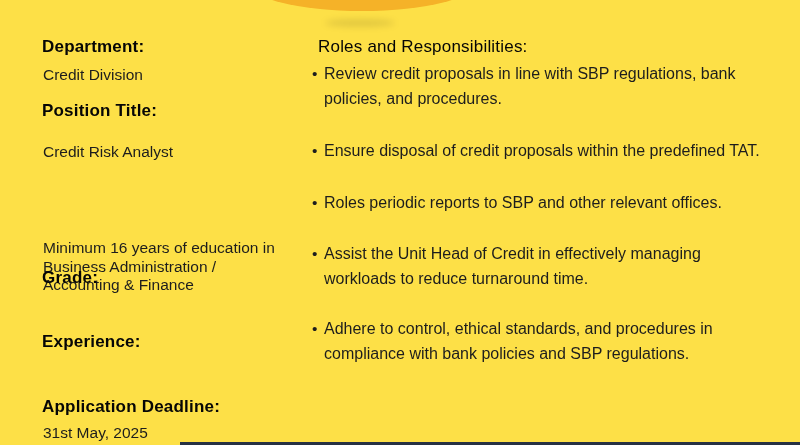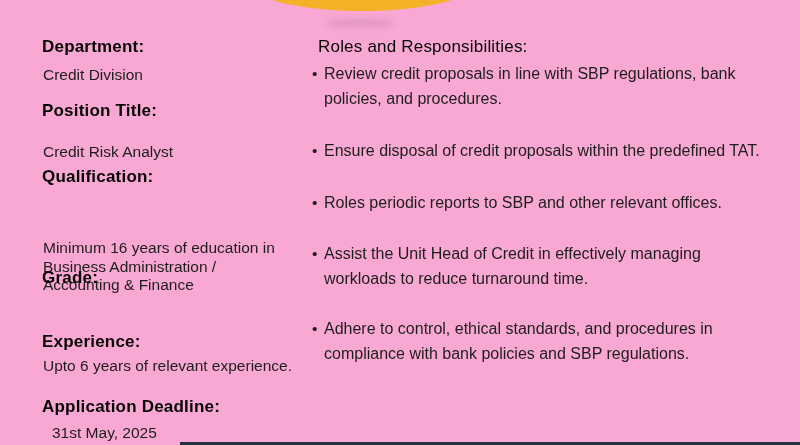--- a/index.html
+++ b/index.html
@@ -8,21 +8,21 @@
     width: 800px;
     height: 445px;
     background: #ffffff;
     overflow: hidden;
     font-family: "Liberation Sans", sans-serif;
   }
   .canvas {
     position: relative;
     width: 800px;
     height: 445px;
-    background: #f9a8d4;
+    background: #fde047;
   }
   
   .brand-ellipse {
     position: absolute;
     left: 246px;
     top: -49px;
     width: 232px;
     height: 60px;
     border-radius: 50%;
     background: #F5B228;
@@ -92,50 +92,48 @@
     bottom: 0;
     height: 3px;
     background: #273243;
   }
   
   #lbl-0 { top: 37px; }  #val-0 { top: 66px; }
   #lbl-1 { top: 101px; } #val-1 { top: 143px; }
   #lbl-2 { top: 167px; } #val-2 { top: 200px; margin-top: 39px; }
   #lbl-3 { top: 268px; } #val-3 { top: 297px; }
   #lbl-4 { top: 332px; } #val-4 { top: 357px; }
-  #lbl-5 { top: 397px; } #val-5 { top: 424px; margin-left: 9px; }
+  #lbl-5 { top: 397px; } #val-5 { top: 424px; }
   #bul-0 { top: 61px; }
   #bul-1 { top: 138px; }
   #bul-2 { top: 190px; }
   #bul-3 { top: 241px; }
   #bul-4 { top: 316px; }
 </style>
 </head>
 <body>
 
 <div class="canvas">
 
   <div class="brand-ellipse"></div>
   <div class="ellipse-shadow"></div>
 
   <div id="lbl-0" class="field-label">Department:</div>
   <div id="val-0" class="field-value">Credit Division</div>
 
   <div id="lbl-1" class="field-label">Position Title:</div>
   <div id="val-1" class="field-value">Credit Risk Analyst</div>
 
-  <div id="lbl-2" class="field-label">Qualification:</div>
   <div id="val-2" class="field-value">Minimum 16 years of education in
 Business Administration /
 Accounting &amp; Finance</div>
 
   <div id="lbl-3" class="field-label">Grade:</div>
 
   <div id="lbl-4" class="field-label">Experience:</div>
-  <div id="val-4" class="field-value">Upto 6 years of relevant experience.</div>
 
   <div id="lbl-5" class="field-label">Application Deadline:</div>
   <div id="val-5" class="field-value">31st May, 2025</div>
 
   <div class="rr-heading">Roles and Responsibilities:</div>
 
   <div id="bul-0" class="bullet-item">
     <span class="bullet-dot">•</span>
     <span class="bullet-text">Review credit proposals in line with SBP regulations, bank
 policies, and procedures.</span>

